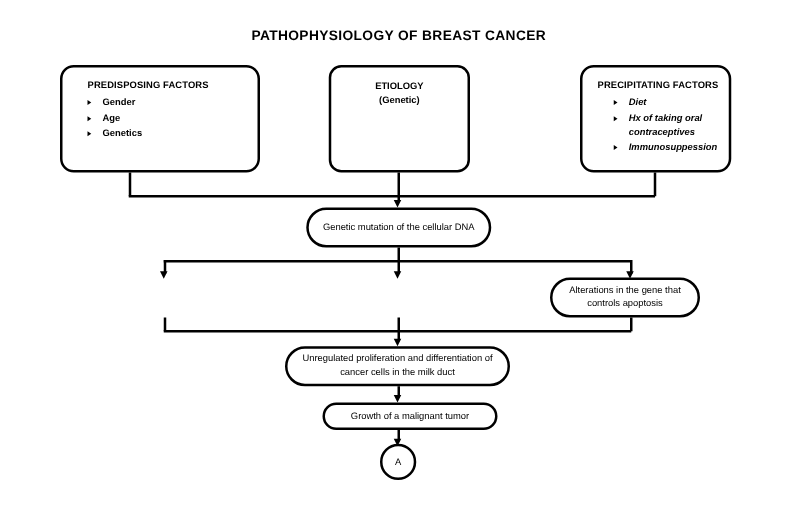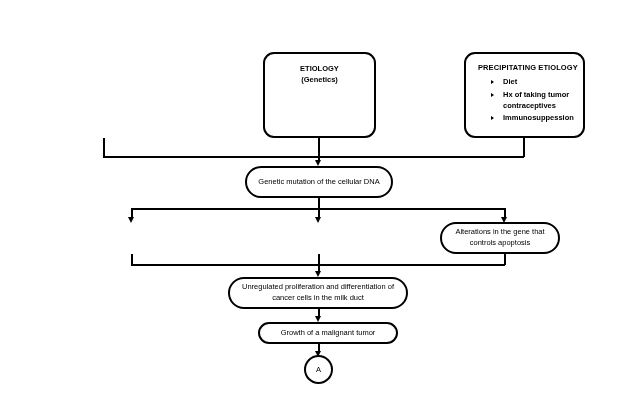--- a/index.html
+++ b/index.html
@@ -109,32 +109,41 @@
     border-right: 3.6px solid transparent;
     border-top: 6px solid #000000;
     z-index: 1;
   }
 </style>
 </head>
 <body>
 
 <div id="canvas">
 
+  <div class="title">PATHOPHYSIOLOGY OF BREAST CANCER</div>
 
+  <div class="node" style="left:48px; top:52px; width:160px; height:86px; padding:9px 6px 0 6px;">
+    <div class="node-title" style="padding-left:14px;">PREDISPOSING FACTORS</div>
+    <ul class="bullets">
+      <li><span class="bullet-mark"></span><span>Gender</span></li>
+      <li><span class="bullet-mark"></span><span>Age</span></li>
+      <li><span class="bullet-mark"></span><span>Genetics</span></li>
+    </ul>
+  </div>
 
-  <div class="node" style="left:263px; top:52px; width:113px; height:86px; padding:10px 6px 0 6px;">
+  <div class="node" style="left:263px; top:52px; width:113px; height:86px; padding:10px 6px 0 6px;border-radius:10px;">
     <div class="node-text node-text-bold">ETIOLOGY</div>
-    <div class="node-text node-text-bold">(Genetics)</div>
+    <div class="node-text node-text-bold">(Genetic)</div>
   </div>
 
   <div class="node" style="left:464px; top:52px; width:121px; height:86px; padding:9px 5px 0 5px;">
-    <div class="node-title" style="padding-left:7px;">PRECIPITATING ETIOLOGY</div>
-    <ul class="bullets" style="padding-left:20px;">
+    <div class="node-title" style="padding-left:7px;">PRECIPITATING FACTORS</div>
+    <ul class="bullets" style="padding-left:20px;font-style:italic;">
       <li><span class="bullet-mark"></span><span>Diet</span></li>
-      <li><span class="bullet-mark"></span><span>Hx of taking tumor contraceptives</span></li>
+      <li><span class="bullet-mark"></span><span>Hx of taking oral contraceptives</span></li>
       <li><span class="bullet-mark"></span><span>Immunosuppession</span></li>
     </ul>
   </div>
 
   <div class="line vline" style="left:103px; top:138px; height:19px;"></div>
   <div class="line vline" style="left:318px; top:138px; height:23px;"></div>
   <div class="line vline" style="left:523px; top:138px; height:19px;"></div>
 
   <div class="line hline" style="left:103px; top:156px; width:421px;"></div>
 

